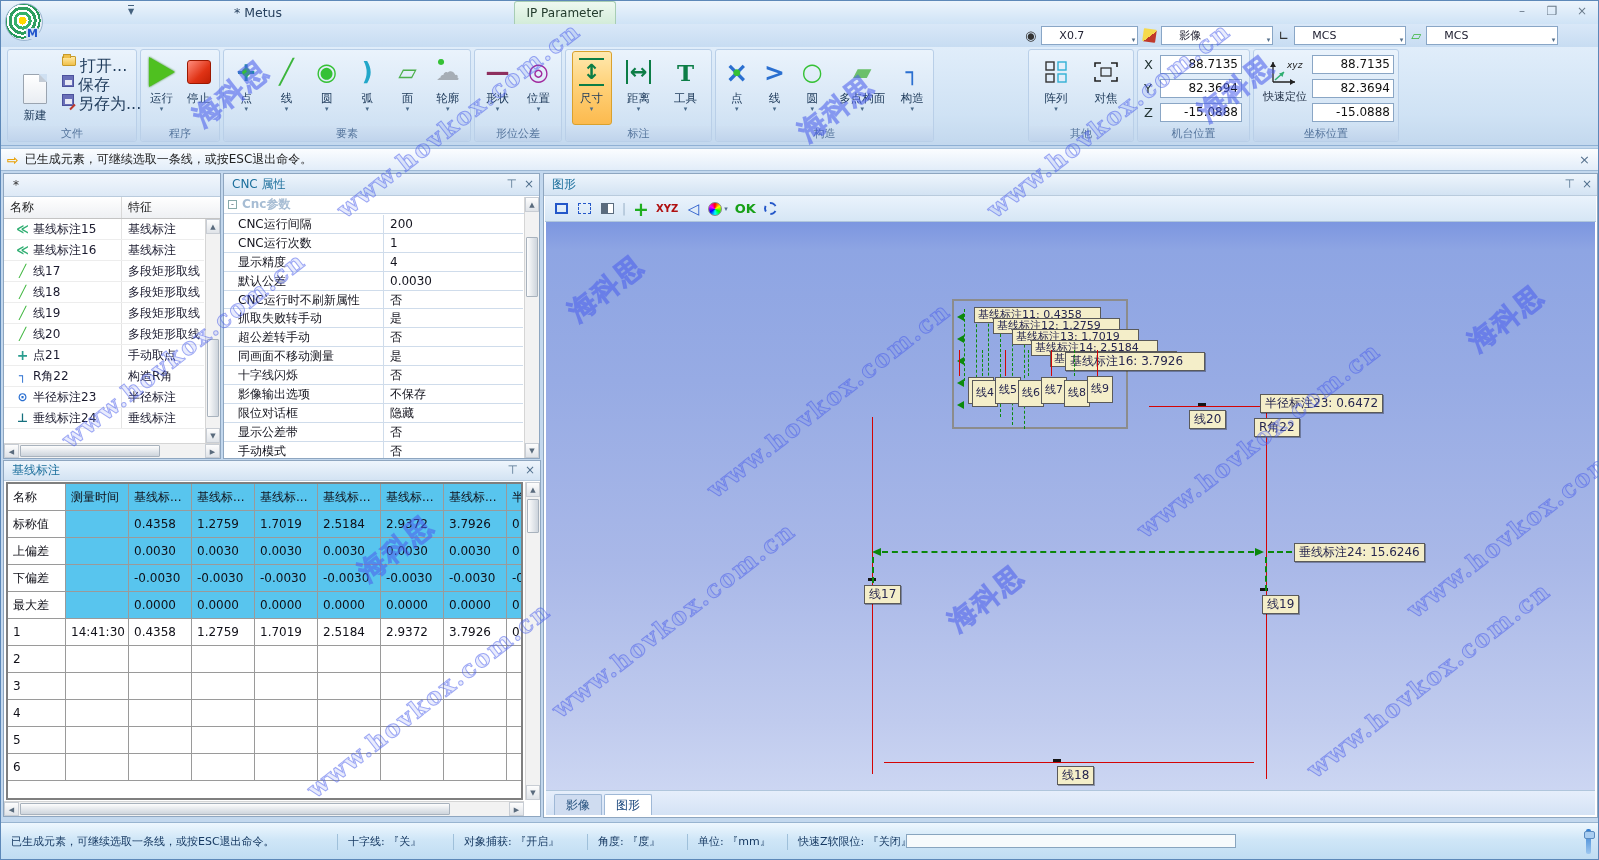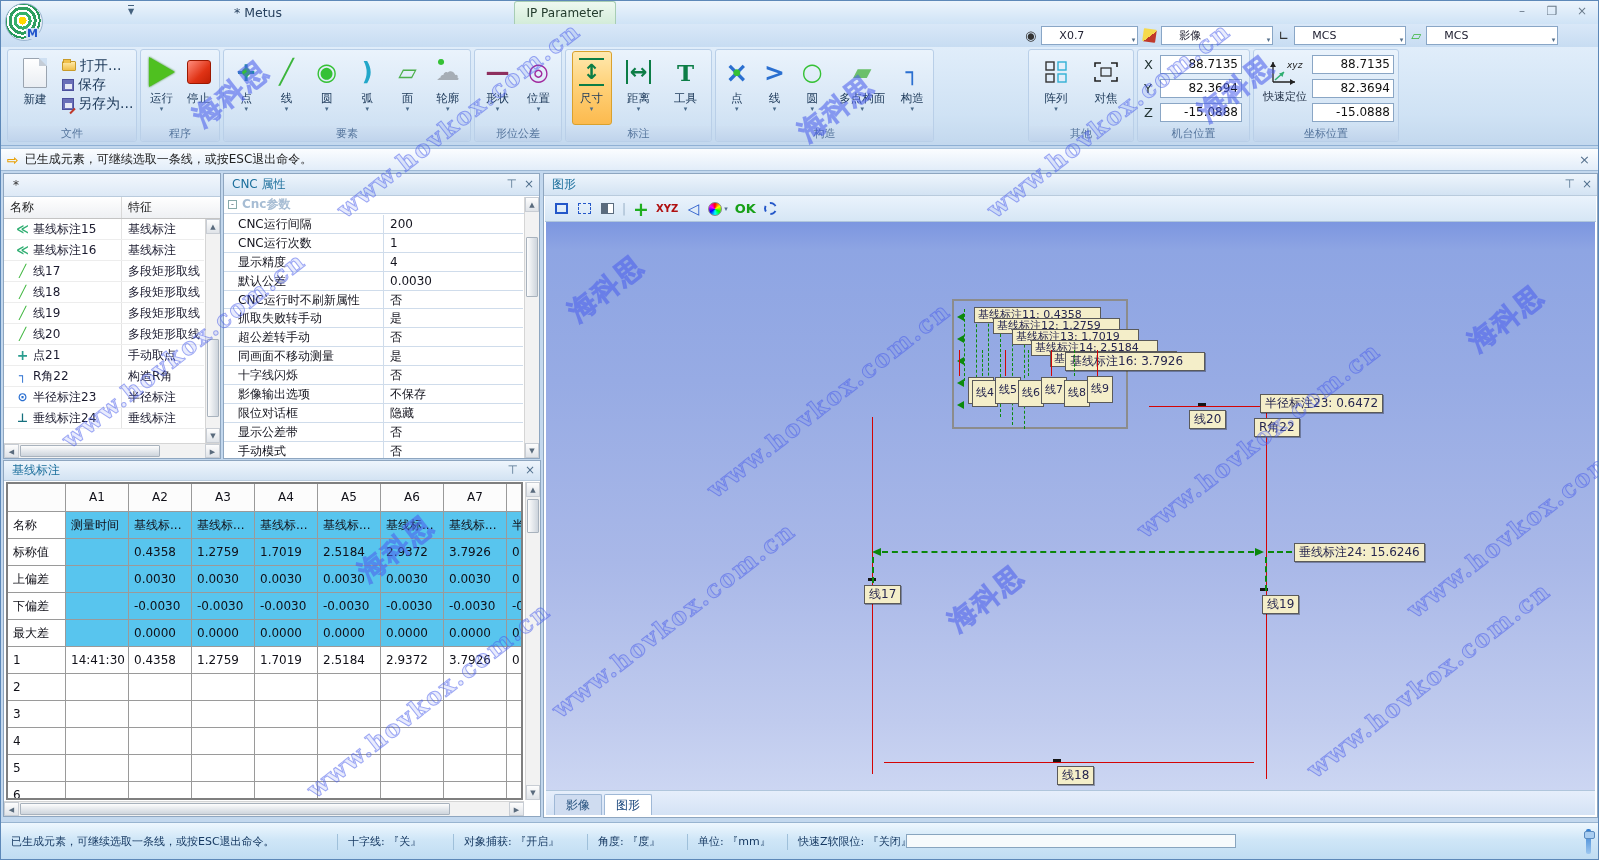--- a/index.html
+++ b/index.html
@@ -66,21 +66,21 @@
   
   .ic-page{position:relative;width:24px;height:30px;background:linear-gradient(#ffffff,#e9edf2);border:1px solid #9aa4b0;border-radius:1px}
   .ic-page::after{content:"";position:absolute;right:-1px;top:-1px;border-left:8px solid #c4ccd6;border-top:8px solid #cfe0f2}
   .ic-folder{width:14px;height:10px;background:linear-gradient(#ffe9a6,#f0c04a);border:1px solid #c89b2a;border-radius:1px;position:relative;margin-right:4px}
   .ic-folder::before{content:"";position:absolute;left:0;top:-3px;width:6px;height:3px;background:#f0c04a;border:1px solid #c89b2a;border-bottom:none}
   .ic-floppy{width:12px;height:12px;background:#6a6fb8;border:1px solid #4c519c;position:relative;margin-right:4px}
   .ic-floppy::after{content:"";position:absolute;left:2px;bottom:1px;width:7px;height:5px;background:#e8eaf5}
   .ic-floppy.alt::before{content:"";position:absolute;right:-3px;bottom:-3px;width:7px;height:2px;background:#c0392b;transform:rotate(-45deg)}
   .ic-play{width:0;height:0;border-left:26px solid #4fc020;border-top:15px solid transparent;border-bottom:15px solid transparent;filter:drop-shadow(0 0 1px #2c8510)}
   .ic-stop{width:24px;height:24px;border-radius:3px;background:linear-gradient(135deg,#ff8d7d,#e03315 60%,#c02005);border:1px solid #9c1800}
-  .fitem{display:flex;align-items:center;height:19px;font-size:14px;color:#203c5c;white-space:nowrap}
+  .fitem{display:flex;height:19px;font-size:16px;color:#203c5c;white-space:nowrap}
   
   .axr{display:flex;align-items:center;height:24px;padding-left:6px}
   .axl{width:16px;font-size:13px;color:#233}
   .axv{width:82px;height:19px;background:#fff;border:1px solid #8aa6c5;text-align:right;padding:0 3px;line-height:17px;font-size:12px;color:#111}
 
   
   .msgbar{position:absolute;left:0;top:147px;right:0;height:23px;background:linear-gradient(#fbfdff,#e2edf9);border-top:1px solid #aac4de;border-bottom:1px solid #9db8d4;display:flex;align-items:center;padding-left:6px;font-size:12px;color:#222}
   .msg-arrow{color:#e8a20a;font-weight:bold;font-size:14px;margin-right:6px}
   .msg-close{position:absolute;right:8px;top:3px;color:#55708c;font-size:13px}
 
@@ -232,21 +232,21 @@
       <span class="qicon">∟</span>
       <span class="combo" style="width:112px"><span>MCS</span><span class="cv">▾</span></span>
       <span class="qicon" style="color:#3bb53b">▱</span>
       <span class="combo" style="width:132px"><span>MCS</span><span class="cv">▾</span></span>
     </div>
   </div>
 
   <div class="ribbon">
 
     <div class="group" style="left:6px;width:130px">
-      <div class="rbtn" style="position:absolute;left:3px;top:2px;width:48px">
+      <div class="rbtn" style="position:absolute;left:3px;top:18px;width:48px">
         <span class="ric">
             <span class="ic-page"></span>
           </span>
         <span class="rlb">新建</span>
       </div>
       <div style="position:absolute;left:54px;top:6px">
         <div class="fitem">
             <span class="ic-folder"></span>
             <span>打开...</span>
           </div>
@@ -632,31 +632,20 @@
   </div>
 
   <div class="panel" style="left:2px;top:459px;width:538px;height:357px">
     <div class="phead" style="height:20px;line-height:19px"><span>基线标注</span>
       <span class="ptools">
         <span>⊤</span>
         <span>×</span>
       </span>
     </div>
     <div class="dtable">
-      <div class="drow hd">
-        <span class="dcell lab"></span>
-        <span class="dcell">A1</span>
-        <span class="dcell">A2</span>
-        <span class="dcell">A3</span>
-        <span class="dcell">A4</span>
-        <span class="dcell">A5</span>
-        <span class="dcell">A6</span>
-        <span class="dcell">A7</span>
-        <span class="dcell">A8</span>
-      </div>
       <div>
 
       <div class="drow cyan">
           <span class="dcell lab">名称</span>
           <span class="dcell">测量时间</span>
           <span class="dcell">基线标...</span>
           <span class="dcell">基线标...</span>
           <span class="dcell">基线标...</span>
           <span class="dcell">基线标...</span>
           <span class="dcell">基线标...</span>

